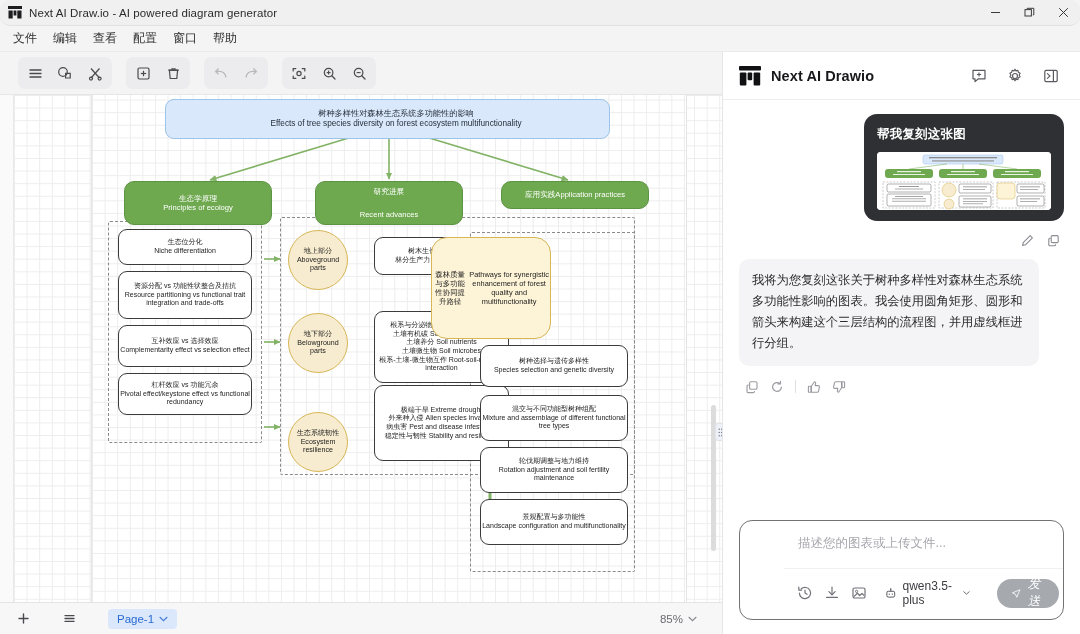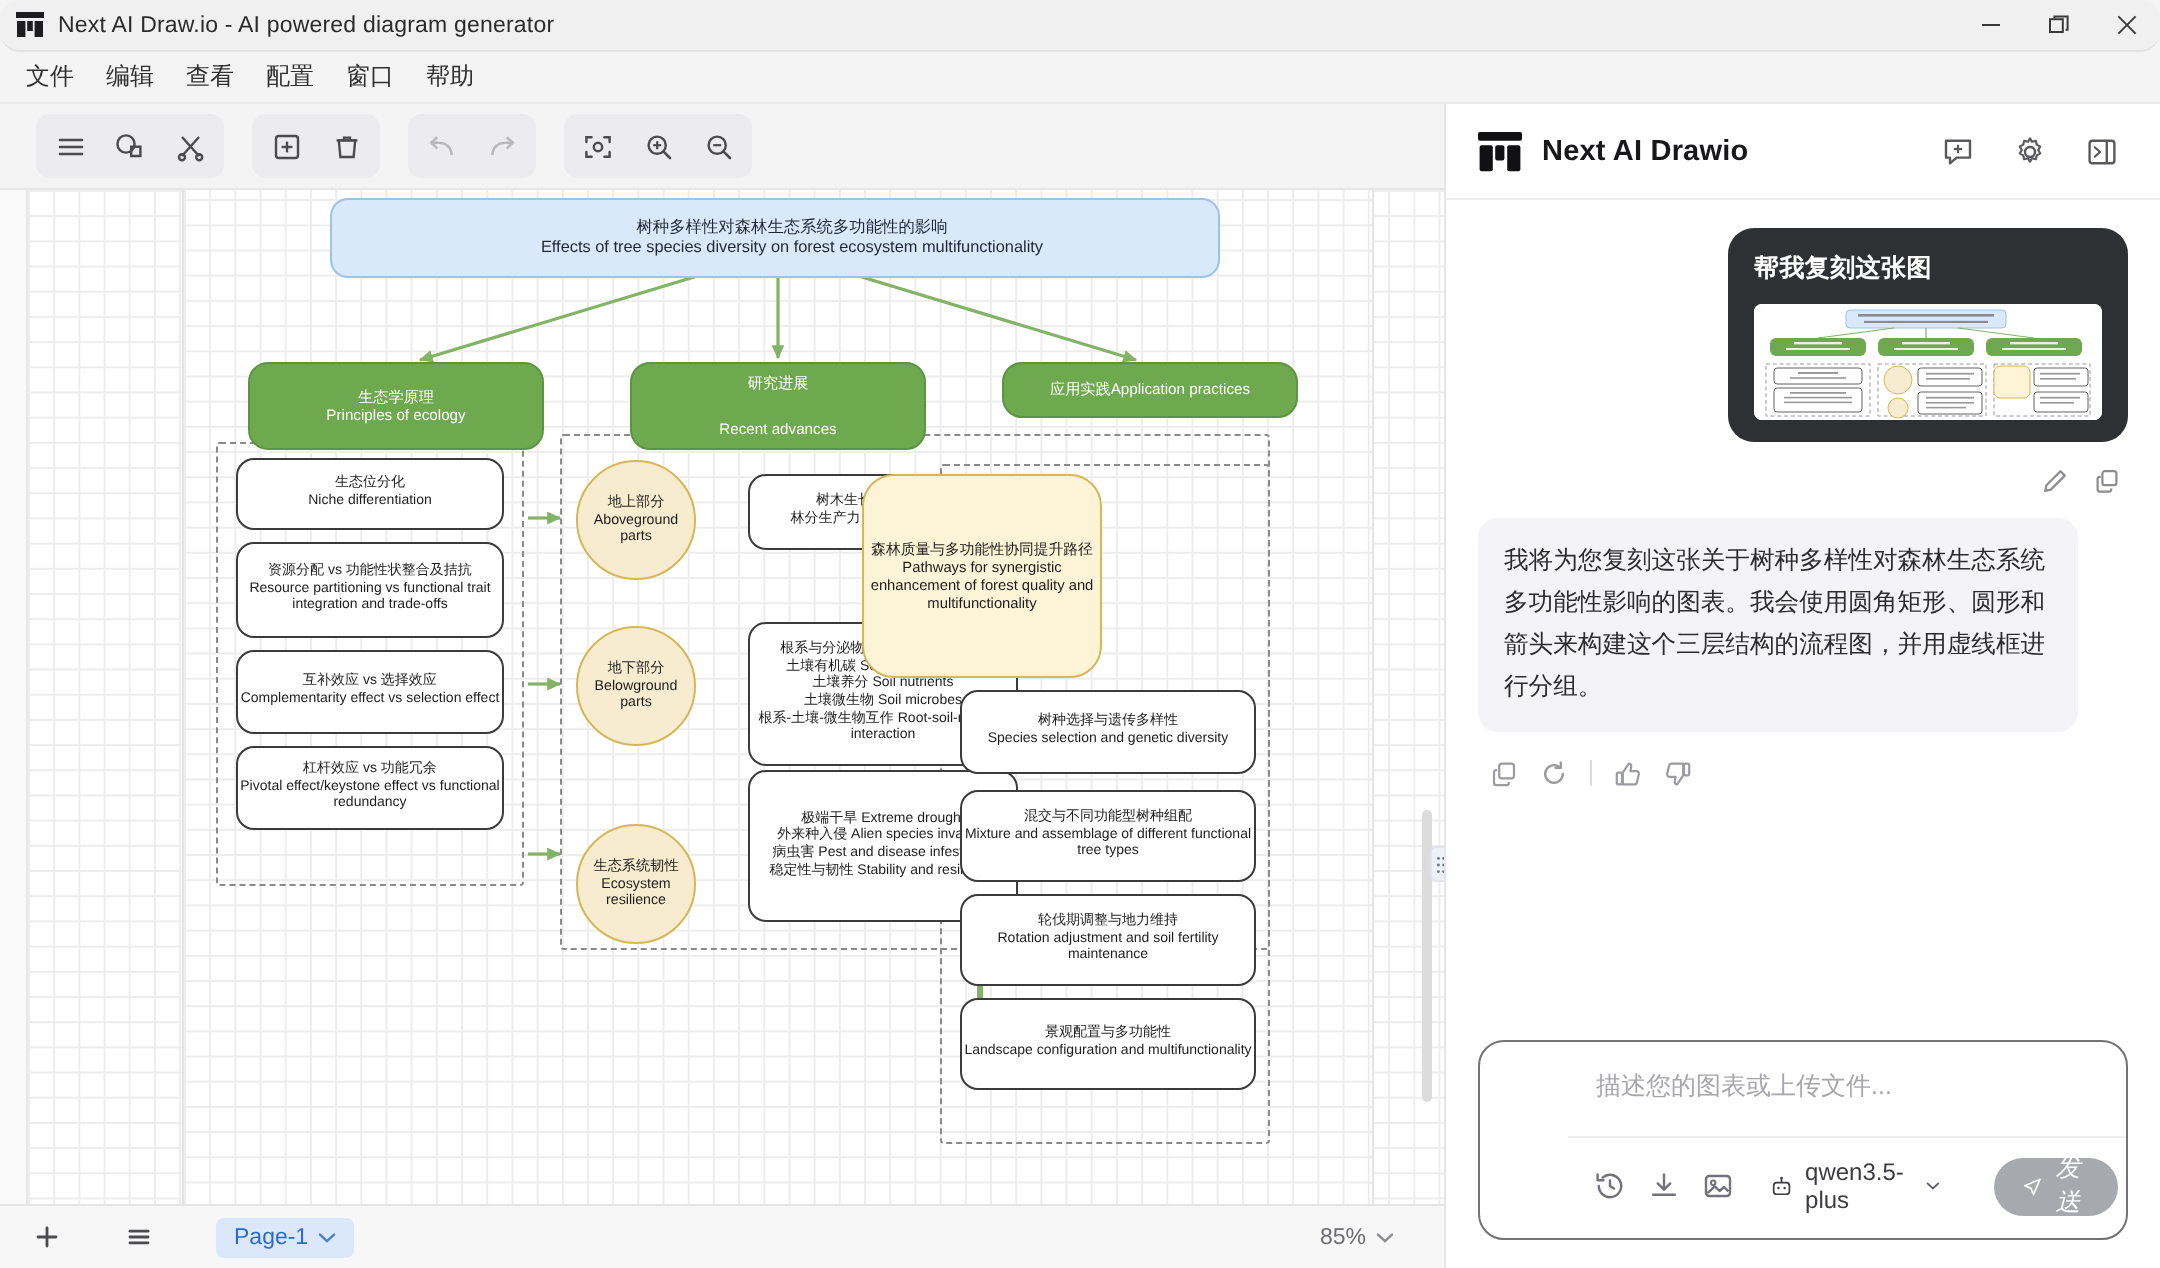--- a/index.html
+++ b/index.html
@@ -347,21 +347,21 @@
               <span>土壤微生物 Soil microbes</span>
               <span>根系-土壤-微生物互作 Root-soil-microbe interaction</span>
             </div>
             <div class="node n-white" style="left:282px; top:298px; width:135px; height:76px; flex-direction:column;">
               <span>极端干旱 Extreme drought</span>
               <span>外来种入侵 Alien species invasion</span>
               <span>病虫害 Pest and disease infestation</span>
               <span>稳定性与韧性 Stability and resilience</span>
             </div>
 
-            <div class="node n-yellow" style="left:339px; top:150px; width:120px; height:102px; flex-direction:column;">
+            <div class="node n-yellow" style="left:339px; top:150px; width:120px; height:102px; flex-direction:row;">
               <span class="zh">森林质量与多功能性协同提升路径</span>
               <span class="en">Pathways for synergistic enhancement of forest quality and multifunctionality</span>
             </div>
 
             <div class="node n-white" style="left:388px; top:258px; width:148px; height:42px; flex-direction:column;">
               <span class="zh">树种选择与遗传多样性</span>
               <span class="en">Species selection and genetic diversity</span>
             </div>
             <div class="node n-white" style="left:388px; top:308px; width:148px; height:46px; flex-direction:column;">
               <span class="zh">混交与不同功能型树种组配</span>

